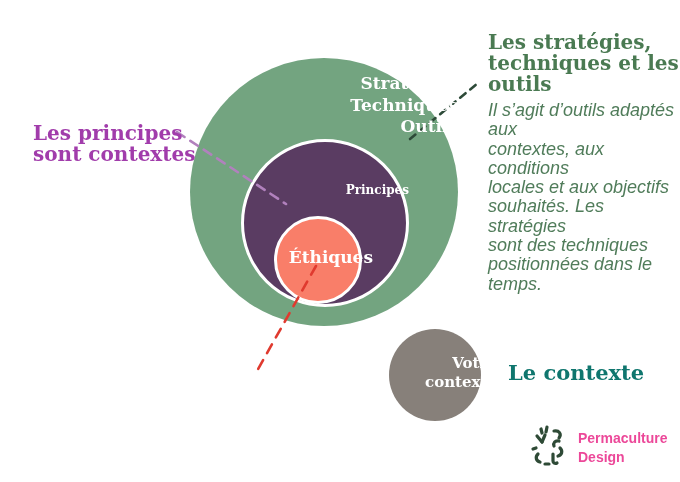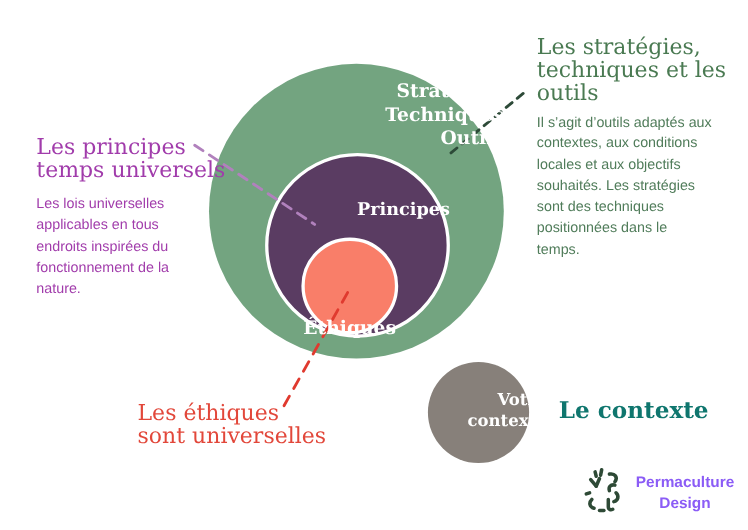--- a/index.html
+++ b/index.html
@@ -30,37 +30,38 @@
 
   .circle-label {
     position: absolute;
     text-align: right;
     color: #ffffff;
     font-family: "DejaVu Serif", serif;
     font-weight: 600;
     white-space: pre-line;
   }
   .label-strategies { left: 190px; top: 73px;  width: 268px; font-size: 17px; line-height: 21.5px; }
-  .label-principes  { left: 241px; top: 180px; width: 168px; font-size: 16px; line-height: 20px; }
-  .label-ethiques   { left: 272px; top: 248px; width: 88px;  font-size: 17px; line-height: 19px; margin-top: 42px; }
+  .label-principes  { left: 241px; top: 180px; width: 168px; font-size: 12px; line-height: 20px; }
+  .label-ethiques   { left: 285px; top: 248px; width: 88px;  font-size: 17px; line-height: 19px; }
   .label-contexte   { left: 389px; top: 354px; width: 108px;  font-size: 15px; line-height: 18.5px; }
 
   .ann-heading {
     position: absolute;
     font-family: "DejaVu Serif", serif;
-    font-weight: 400;
+    font-weight: 700;
     font-size: 20px;
     line-height: 21px;
     white-space: pre-line;
   }
   .ann-body {
     position: absolute;
-    font-size: 13px;
+    font-size: 18px;
     line-height: 19.3px;
     white-space: pre-line;
+    font-style: italic;
   }
   .h-principes  { left: 33px;  top: 123px; color: #a13cab; }
   .b-principes  { left: 33px;  top: 175px; color: #a13cab; }
   .h-strategies { left: 488px; top: 32px;  color: #4a7a52; }
   .b-strategies { left: 488px; top: 101px; color: #507c5a; }
   .h-ethiques   { left: 125px; top: 365px; color: #e2473a; }
   .b-ethiques   { left: 125px; top: 417px; color: #e2473a; }
 
   .contexte-caption {
     position: absolute;
@@ -76,23 +77,22 @@
     position: absolute;
     left: 529px; top: 424px;
     width: 40px; height: 44px;
   }
   .logo-text {
     position: absolute;
     left: 578px; top: 429px;
     font-size: 14px;
     line-height: 19px;
     font-weight: 600;
-    color: #8b5cf6;
+    color: #ec4899;
     white-space: pre-line;
-    text-align: center;
   }
 </style>
 </head>
 <body>
 
 <div class="canvas">
 
   <div class="circle circle-green"></div>
   <div class="circle circle-purple"></div>
   <div class="circle circle-salmon"></div>
@@ -108,40 +108,33 @@
 Techniques
 Outils</div>
   <div class="circle-label label-principes">Principes</div>
   <div class="circle-label label-ethiques">Éthiques</div>
   <div class="circle-label label-contexte">Votre
 contexte</div>
 
   <div class="contexte-caption">Le contexte</div>
 
   <div class="ann-heading h-principes">Les principes
-temps universels</div>
-  <div class="ann-body b-principes">Les lois universelles
-applicables en tous
-endroits inspirées du
-fonctionnement de la
-nature.</div>
+sont contextes</div>
 
   <div class="ann-heading h-strategies">Les stratégies,
 techniques et les
 outils</div>
   <div class="ann-body b-strategies">Il s’agit d’outils adaptés aux
 contextes, aux conditions
 locales et aux objectifs
 souhaités. Les stratégies
 sont des techniques
 positionnées dans le
 temps.</div>
 
-  <div class="ann-heading h-ethiques">Les éthiques
-sont universelles</div>
 
   <svg class="logo-mark" viewBox="0 0 40 44" xmlns="http://www.w3.org/2000/svg" fill="none" stroke="#2e4a36" stroke-width="3.2" stroke-linecap="round">
     <path d="M8 12 L13 18"></path>
     <path d="M13 18 L16 11"></path>
     <path d="M12 5 L13 9"></path>
     <path d="M18 3 L17 8"></path>
     <path d="M25 7 C30 6 33 10 30 14"></path>
     <path d="M30 17 C26 16 24 19 25 22"></path>
     <path d="M31 24 C34 27 33 31 29 32"></path>
     <path d="M9 30 C6 33 7 37 11 38"></path>

